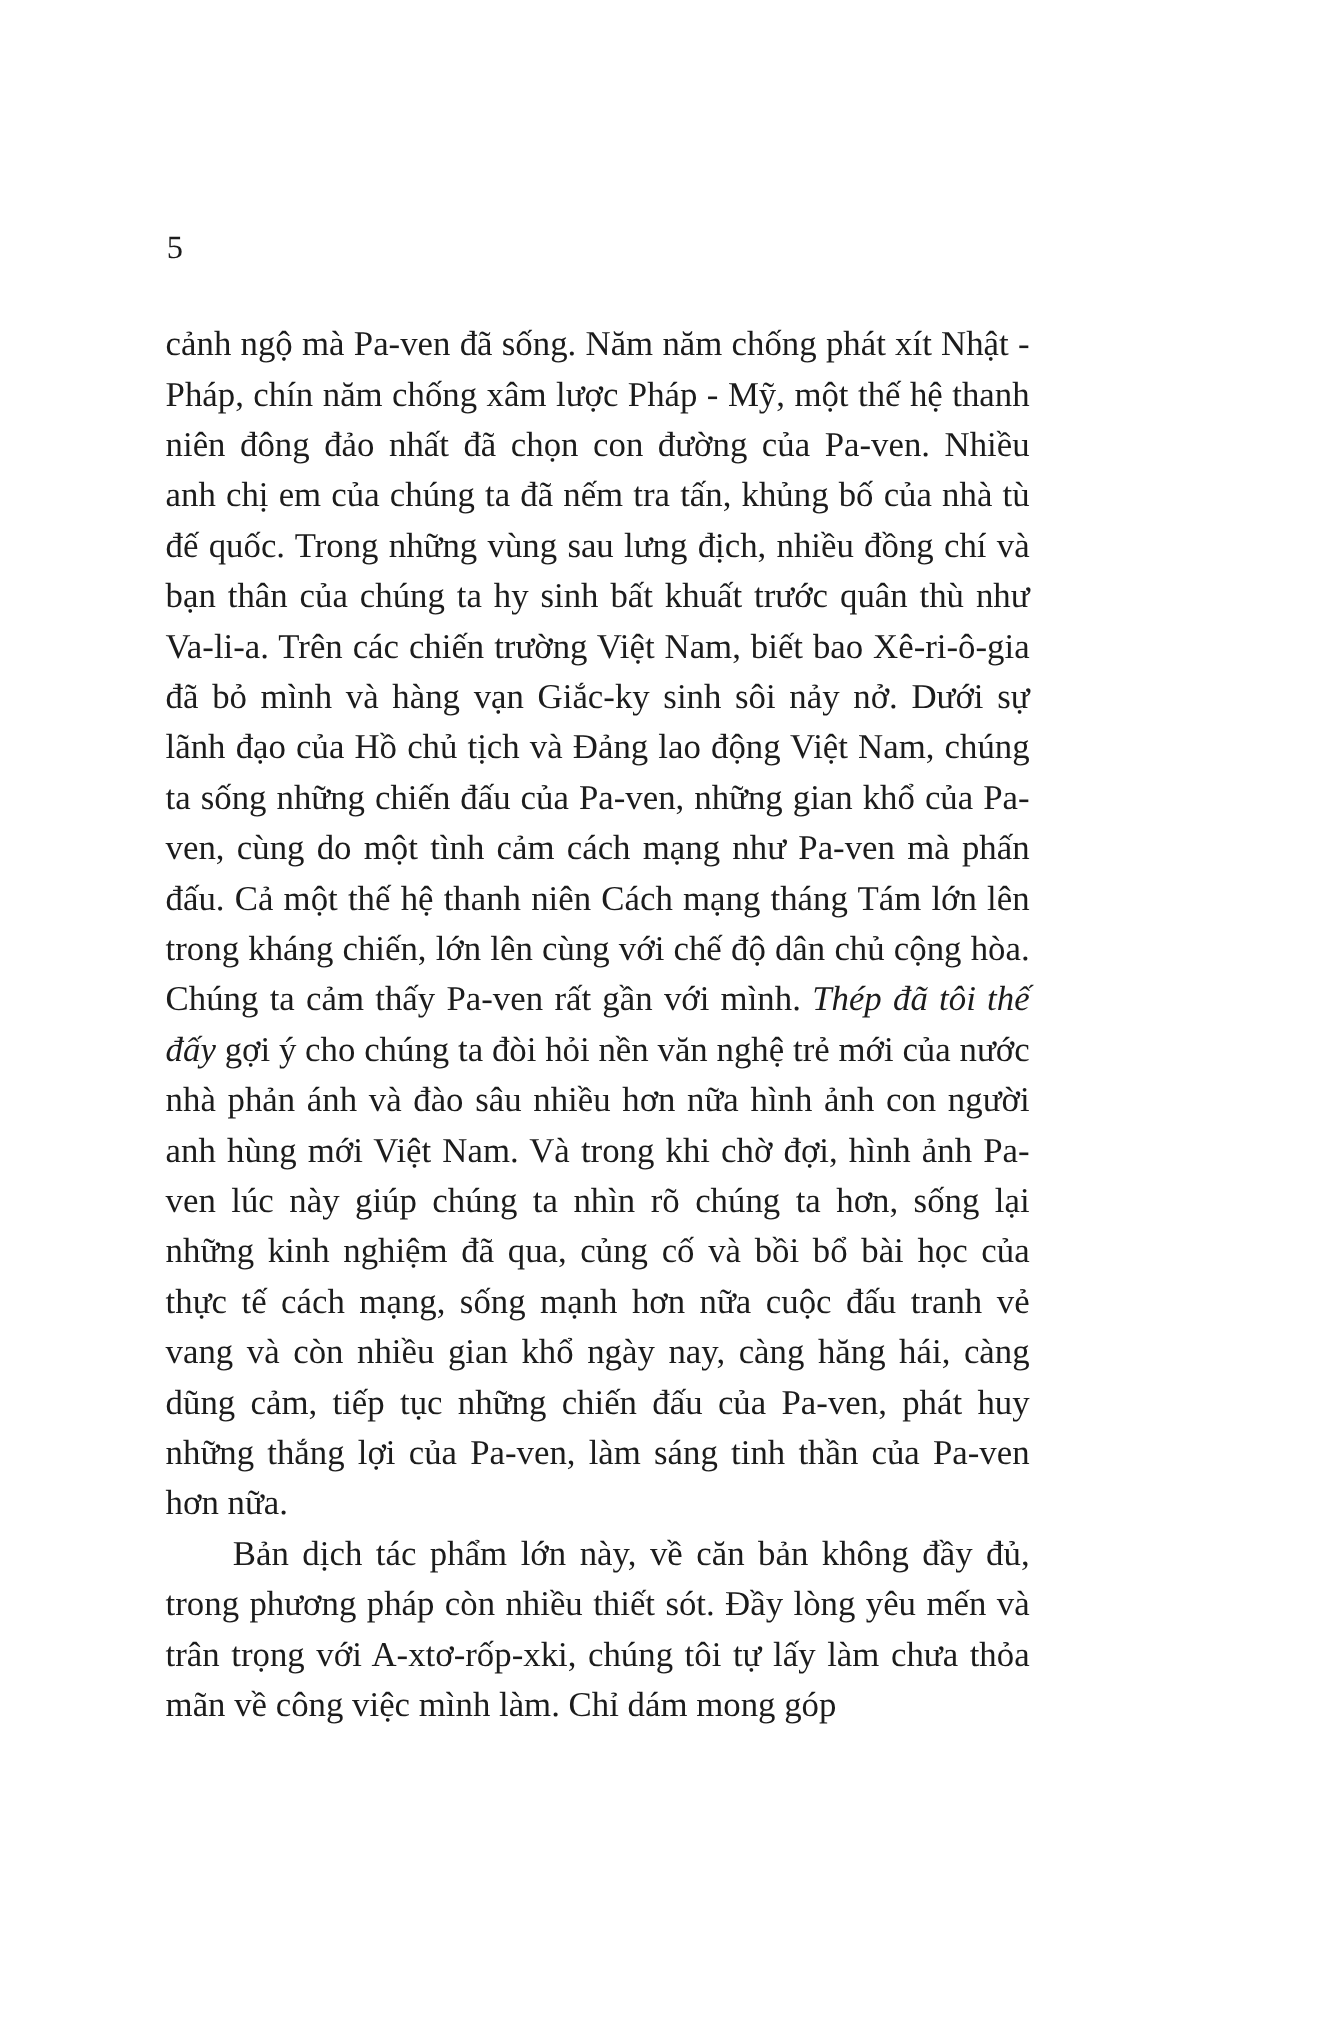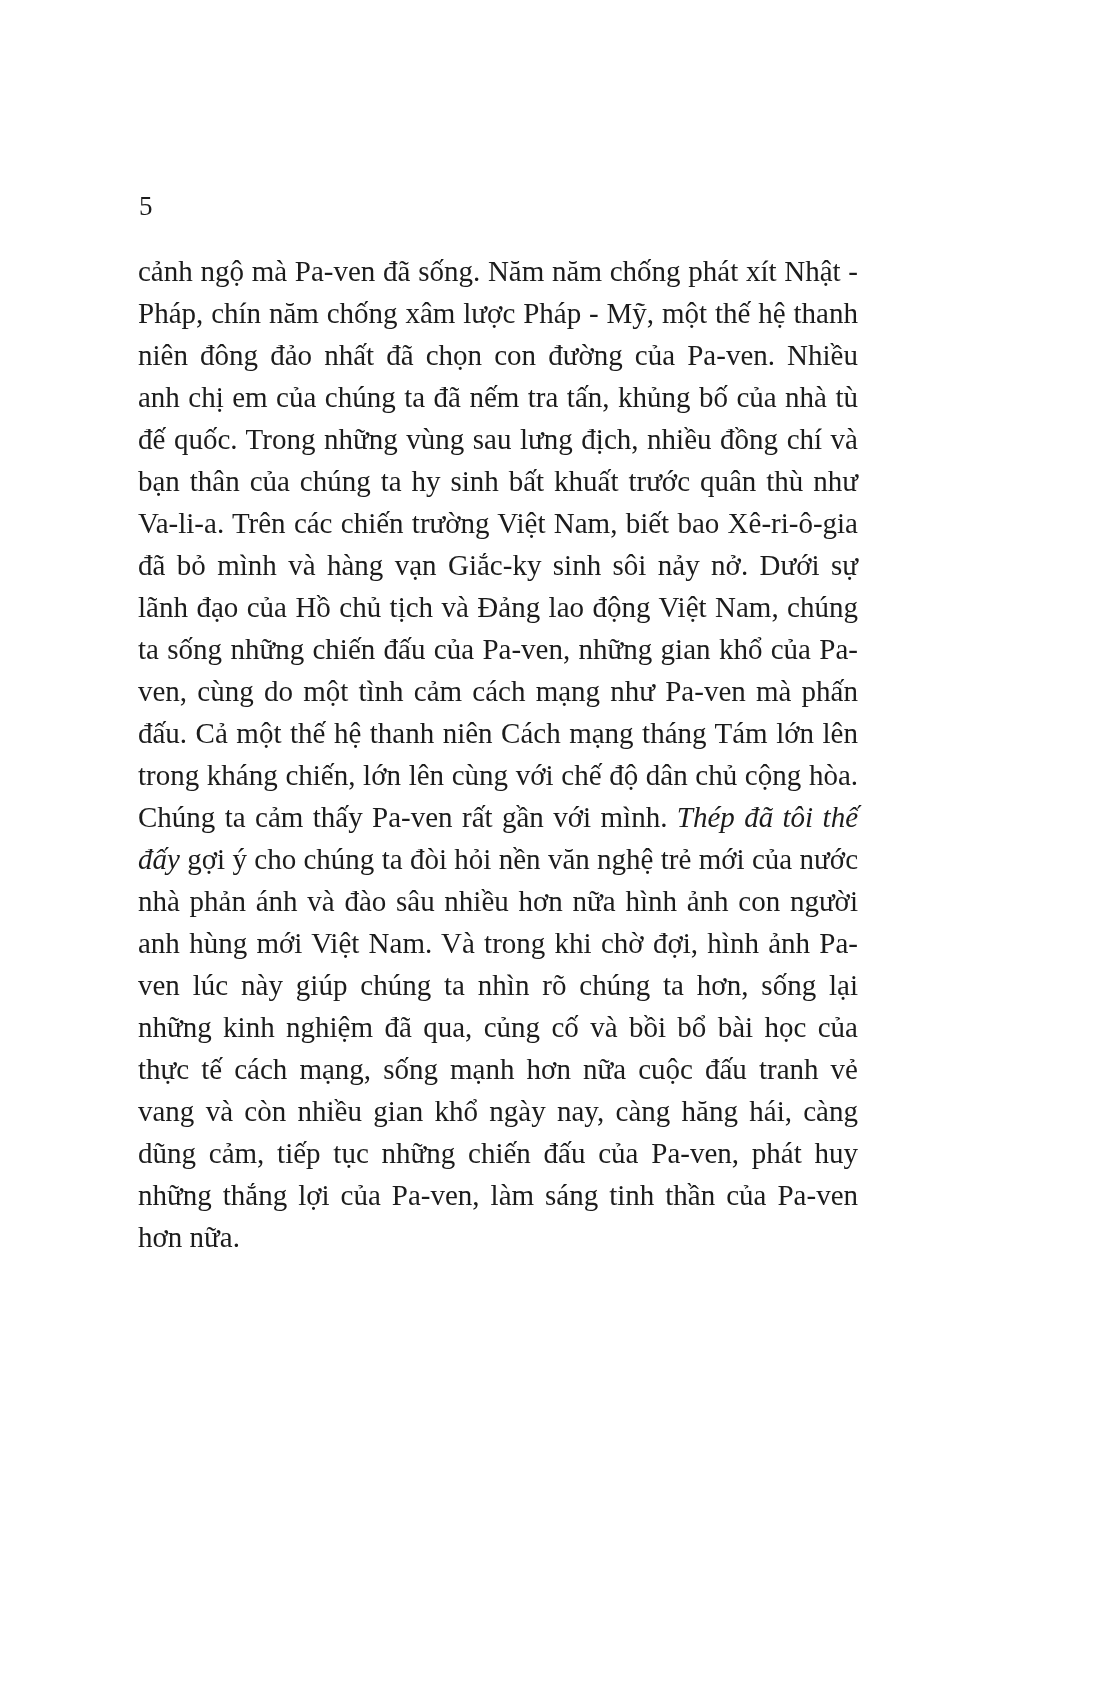--- a/index.html
+++ b/index.html
@@ -19,21 +19,21 @@
     position: absolute;
     left: 139px;
     top: 193px;
     font-size: 27px;
     line-height: 1;
     letter-spacing: 0.5px;
   }
   .text-block {
     position: absolute;
     left: 138px;
-    top: 250px;
+    top: 266px;
     width: 720px;
     font-size: 29px;
     line-height: 42px;
     text-align: justify;
     text-justify: inter-word;
   }
   .text-block p {
     margin: 0;
     padding: 0;
   }
@@ -44,13 +44,14 @@
     font-style: italic;
   }
 </style>
 </head>
 <body>
 
 <div class="page-number">5</div>
 
 <div class="text-block">
   <p class="body-paragraph"><span>cảnh ngộ mà Pa-ven đã sống. Năm năm chống phát xít Nhật - Pháp, chín năm chống xâm lược Pháp - Mỹ, một thế hệ thanh niên đông đảo nhất đã chọn con đường của Pa-ven. Nhiều anh chị em của chúng ta đã nếm tra tấn, khủng bố của nhà tù đế quốc. Trong những vùng sau lưng địch, nhiều đồng chí và bạn thân của chúng ta hy sinh bất khuất trước quân thù như Va-li-a. Trên các chiến trường Việt Nam, biết bao Xê-ri-ô-gia đã bỏ mình và hàng vạn Giắc-ky sinh sôi nảy nở. Dưới sự lãnh đạo của Hồ chủ tịch và Đảng lao động Việt Nam, chúng ta sống những chiến đấu của Pa-ven, những gian khổ của Pa-ven, cùng do một tình cảm cách mạng như Pa-ven mà phấn đấu. Cả một thế hệ thanh niên Cách mạng tháng Tám lớn lên trong kháng chiến, lớn lên cùng với chế độ dân chủ cộng hòa. Chúng ta cảm thấy Pa-ven rất gần với mình. </span><em class="book-title">Thép đã tôi thế đấy</em><span> gợi ý cho chúng ta đòi hỏi nền văn nghệ trẻ mới của nước nhà phản ánh và đào sâu nhiều hơn nữa hình ảnh con người anh hùng mới Việt Nam. Và trong khi chờ đợi, hình ảnh Pa-ven lúc này giúp chúng ta nhìn rõ chúng ta hơn, sống lại những kinh nghiệm đã qua, củng cố và bồi bổ bài học của thực tế cách mạng, sống mạnh hơn nữa cuộc đấu tranh vẻ vang và còn nhiều gian khổ ngày nay, càng hăng hái, càng dũng cảm, tiếp tục những chiến đấu của Pa-ven, phát huy những thắng lợi của Pa-ven, làm sáng tinh thần của Pa-ven hơn nữa.</span></p>
+  <p class="body-paragraph indented">Bản dịch tác phẩm lớn này, về căn bản không đầy đủ, trong phương pháp còn nhiều thiết sót. Đầy lòng yêu mến và trân trọng với A-xtơ-rốp-xki, chúng tôi tự lấy làm chưa thỏa mãn về công việc mình làm. Chỉ dám mong góp</p>
 </div>
 
 </body></html>

